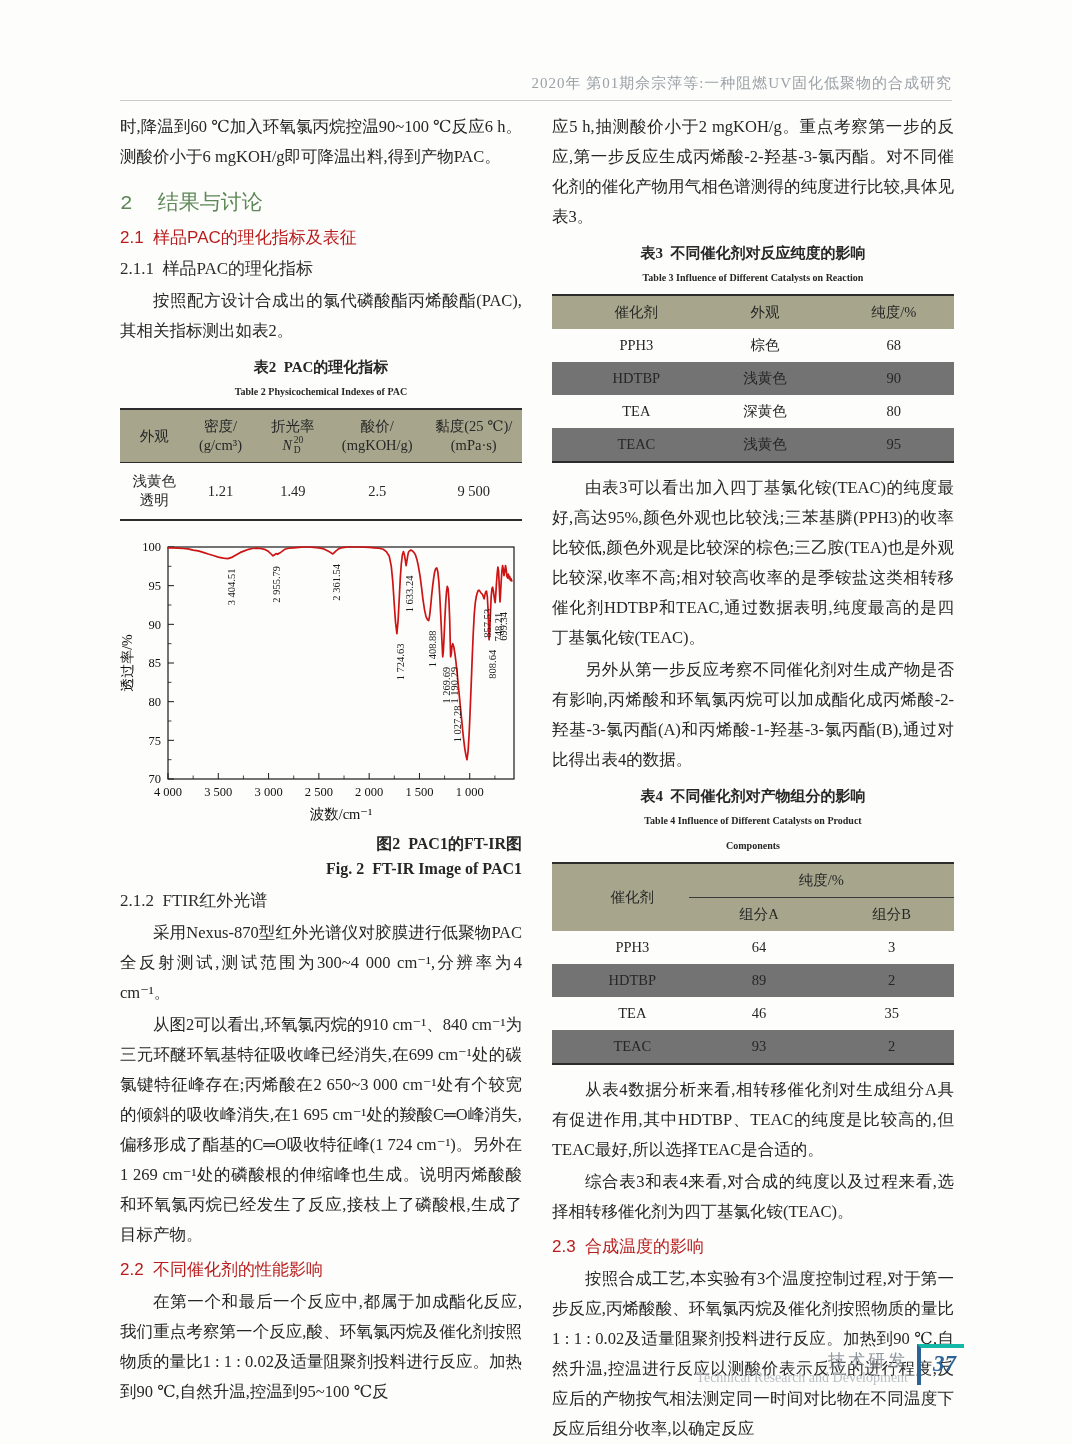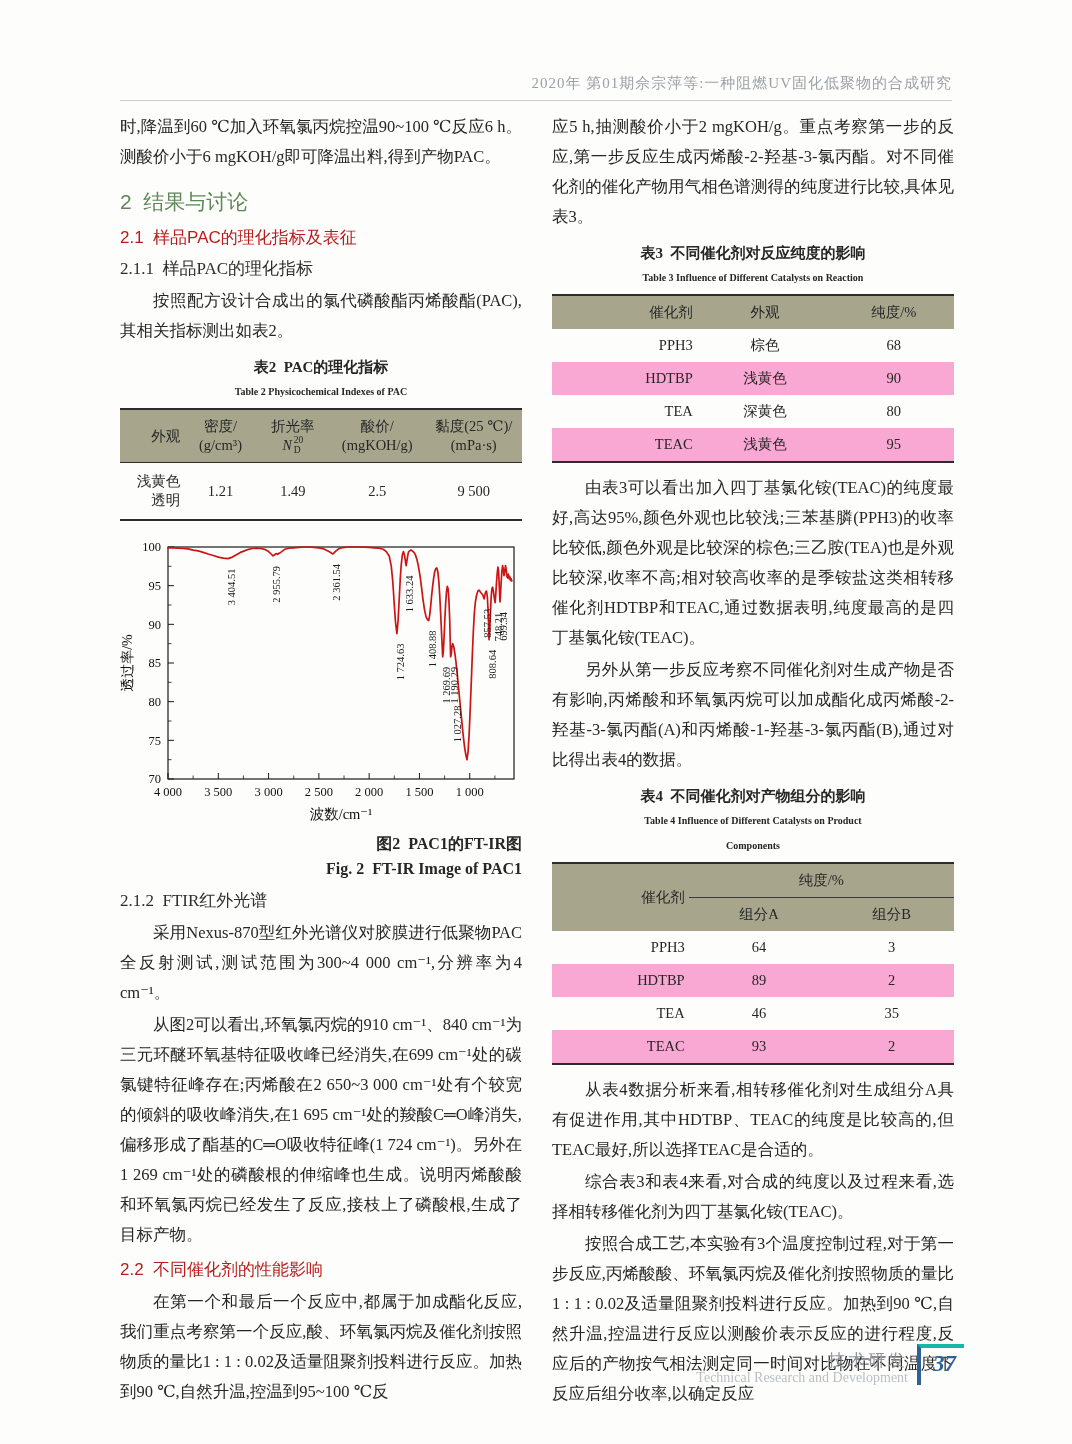--- a/index.html
+++ b/index.html
@@ -8,35 +8,35 @@
   
   .header{position:absolute;top:74px;left:120px;width:832px;display:flex;
           justify-content:flex-end;align-items:flex-end;border-bottom:1px solid #c9ccce;
           padding-bottom:7px;font-size:15px;color:#9ba1a6;letter-spacing:1px;}
   
   .col{position:absolute;top:112px;width:402px;}
   .col-left{left:120px;}
   .col-right{left:552px;}
   .para{font-size:16.5px;line-height:30px;text-align:justify;margin:0 0 2px 0;}
   .indent{text-indent:2em;}
-  .h-l1{font-family:Liberation Sans, sans-serif;font-weight:normal;
+  .h-l1{font-family:Liberation Mono, monospace;font-weight:normal;
         color:#5d8756;font-size:21px;margin:16px 0 10px;white-space:pre-wrap;}
   .h-l2{font-family:"Liberation Sans","DejaVu Sans",sans-serif;font-weight:normal;
         color:#b91c1c;font-size:17px;margin:8px 0 6px;white-space:pre-wrap;}
   .h-l3{font-weight:normal;color:#2e2e2e;font-size:17px;margin:8px 0 6px;white-space:pre-wrap;}
   
   .tbl-cap-cn{text-align:center;font-weight:bold;font-size:15px;margin:12px 0 2px;white-space:pre-wrap;}
   .tbl-cap-en{text-align:center;font-weight:bold;font-size:10px;margin:4px;line-height:21px;}
   .tbl{width:100%;border-collapse:collapse;border-top:2px solid #2c2c2c;border-bottom:2px solid #2c2c2c;
        font-size:14.5px;margin:6px 0 10px;}
   .tbl th{font-weight:normal;}
   .tbl th,.tbl td{padding:7px 4px;text-align:center;line-height:19px;}
   .olive th{background:#a7a68d;}
-  .band td{background:#f9a8d4;}
-  .tbl .c1{text-align:right;padding-left:28px;}
+  .band td{background:#737373;}
+  .tbl .c1{text-align:center;padding-left:28px;}
   .tbl2 thead th{border-bottom:1px solid #2c2c2c;}
   .tbl2 td{padding:9px 4px;}
   .spanhead{border-bottom:1px solid #3a3a3a;}
   .nd{display:inline-flex;align-items:center;justify-content:center;}
   .nd i{font-size:14px;}
   .supsub{display:inline-flex;flex-direction:column;font-size:9.5px;line-height:9.5px;margin-left:2px;text-align:left;}
   
   .figure{margin:12px 0 4px;}
   .figure svg{display:block;}
   .fig-cap{text-align:right;font-weight:bold;font-size:16px;line-height:25px;white-space:pre-wrap;}
@@ -260,20 +260,21 @@
         <tr class="band">
           <td class="c1">TEAC</td>
           <td>93</td>
           <td>2</td>
         </tr>
       </tbody>
     </table>
 
     <p class="para indent">从表4数据分析来看,相转移催化剂对生成组分A具有促进作用,其中HDTBP、TEAC的纯度是比较高的,但TEAC最好,所以选择TEAC是合适的。</p>
     <p class="para indent">综合表3和表4来看,对合成的纯度以及过程来看,选择相转移催化剂为四丁基氯化铵(TEAC)。</p>
+    <h3 class="h-l2">2.3  合成温度的影响</h3>
     <p class="para indent">按照合成工艺,本实验有3个温度控制过程,对于第一步反应,丙烯酸酸、环氧氯丙烷及催化剂按照物质的量比1 : 1 : 0.02及适量阻聚剂投料进行反应。加热到90 ℃,自然升温,控温进行反应以测酸价表示反应的进行程度,反应后的产物按气相法测定同一时间对比物在不同温度下反应后组分收率,以确定反应</p>
   </div>
 
   <div class="footer">
     <div class="footer-text">
       <div class="footer-cn">技术研发</div>
       <div class="footer-en">Technical Research and Development</div>
     </div>
     <div class="page-num-box">37</div>
   </div>

